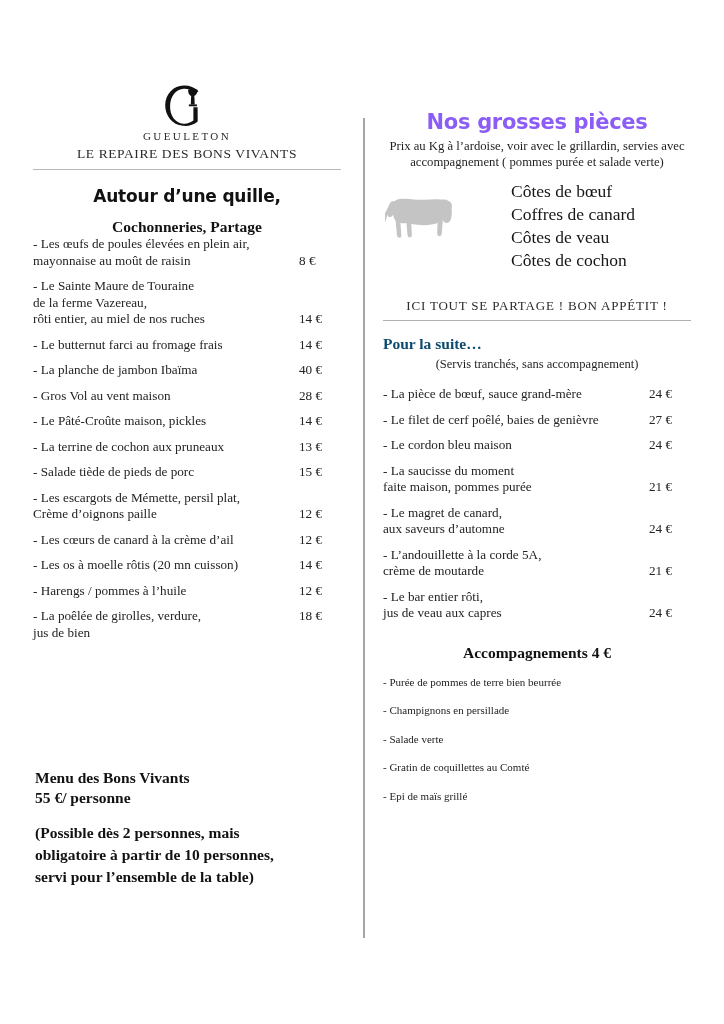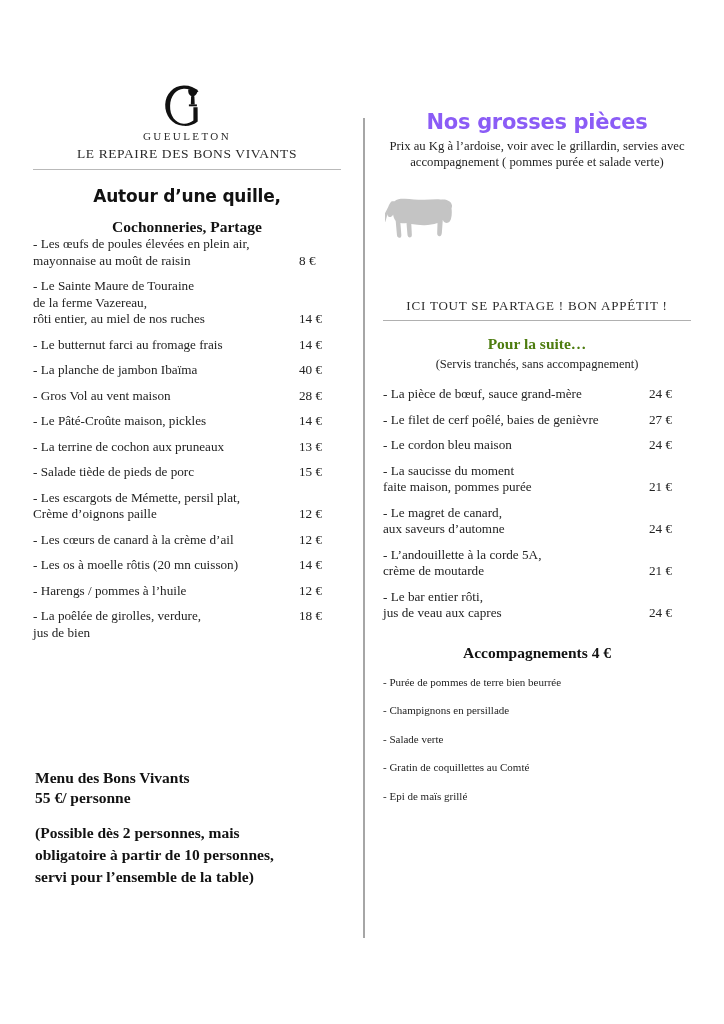--- a/index.html
+++ b/index.html
@@ -101,25 +101,25 @@
   }
   .h-right-main {
     text-align: center;
     font-family: "DejaVu Sans", sans-serif;
     font-weight: bold;
     font-size: 21px;
     color: #8b5cf6;
     letter-spacing: -0.3px;
   }
   .h-section {
-    text-align: center;
+    text-align: left;
     font-family: "Liberation Serif", serif;
     font-weight: bold;
     font-size: 15.5px;
-    color: #4d7c0f;
+    color: #0c4a6e;
     margin-top: 2px;
   }
   .h-section-note {
     text-align: center;
     font-family: "Liberation Serif", serif;
     font-size: 12.5px;
     color: #1f1f1f;
     margin-top: 4px;
     margin-bottom: 14px;
   }
@@ -340,20 +340,26 @@
     <div class="h-right-main">Nos grosses pièces</div>
     <div class="subtitle-lines">Prix au Kg à l’ardoise, voir avec le grillardin,
 servies avec accompagnement
 ( pommes purée et salade verte)</div>
 
     <div class="bigpieces">
       <svg class="cow" viewBox="0 0 70 56">
         <path d="M9.5 9.2c2.6-2.3 6.6-2.6 10.4-2.4 6.4.4 12.9 1.1 19.3 1 5.4-.1 10.9-1 16.3-.4 3.4.4 6.6 1.6 8.6 3.7 1.8 1.9 2.4 4.4 2.6 7 .2 2.9.1 5.9-.7 8.6-.5 1.6-1.3 3.2-2.7 3.9-1.2.6-2.7.4-3.8-.3-.9-.6-1.4-1.6-1.7-2.6l-.9 12.5c-.1 1.4-.3 3-1.4 3.7-.9.6-2.2.3-2.8-.6-.5-.7-.5-1.7-.5-2.6l.3-9.7c-4.1 1.5-8.5 2.1-12.8 2.2-4.5.1-9-.3-13.4-1.1l.5 9.7c.1 1.2.1 2.6-.8 3.3-.8.6-2.1.4-2.8-.4-.6-.7-.7-1.7-.8-2.6l-.9-11.1c-2 .3-4.1.3-6.1-.1l.9 11.4c.1 1.1.1 2.4-.7 3.1-.8.7-2.2.5-2.9-.3-.6-.6-.7-1.6-.8-2.5l-1.2-13.6c-1.4-1.9-2.3-4.2-2.6-6.6-.4.8-.9 1.6-1.6 2.1-.9.7-2.3.8-3.2 0-.8-.7-.9-2-.6-3.1l-2.1 7.5c-.3 1-.8 2.1-1.8 2.4-.9.3-2-.3-2.3-1.2-.3-.8 0-1.7.3-2.5L3.2 15c.7-2.2 1.8-4.3 3.5-5.8" fill="#c4c4c4"></path>
         <path d="M56.6 7.6c2.8-.4 5.8.2 8 1.9 1.3 1 2.2 2.5 2.4 4.1.1 1-.1 2.2-.9 2.8-.8.6-2 .4-2.7-.3-.8-.7-1.1-1.8-1.4-2.8-1-2.8-3.2-4.5-5.9-5.1z" fill="#c4c4c4"></path>
       </svg>
+      <div class="bigpieces-list">
+          <div class="bigpiece">Côtes de bœuf</div>
+          <div class="bigpiece">Coffres de canard</div>
+          <div class="bigpiece">Côtes de veau</div>
+          <div class="bigpiece">Côtes de cochon</div>
+        </div>
     </div>
 
     <div class="partage">ICI TOUT SE PARTAGE !
 BON APPÉTIT !</div>
     <div class="rule-right"></div>
 
     <div class="h-section">Pour la suite…</div>
     <div class="h-section-note">(Servis tranchés, sans accompagnement)</div>
 
     <div class="items">

